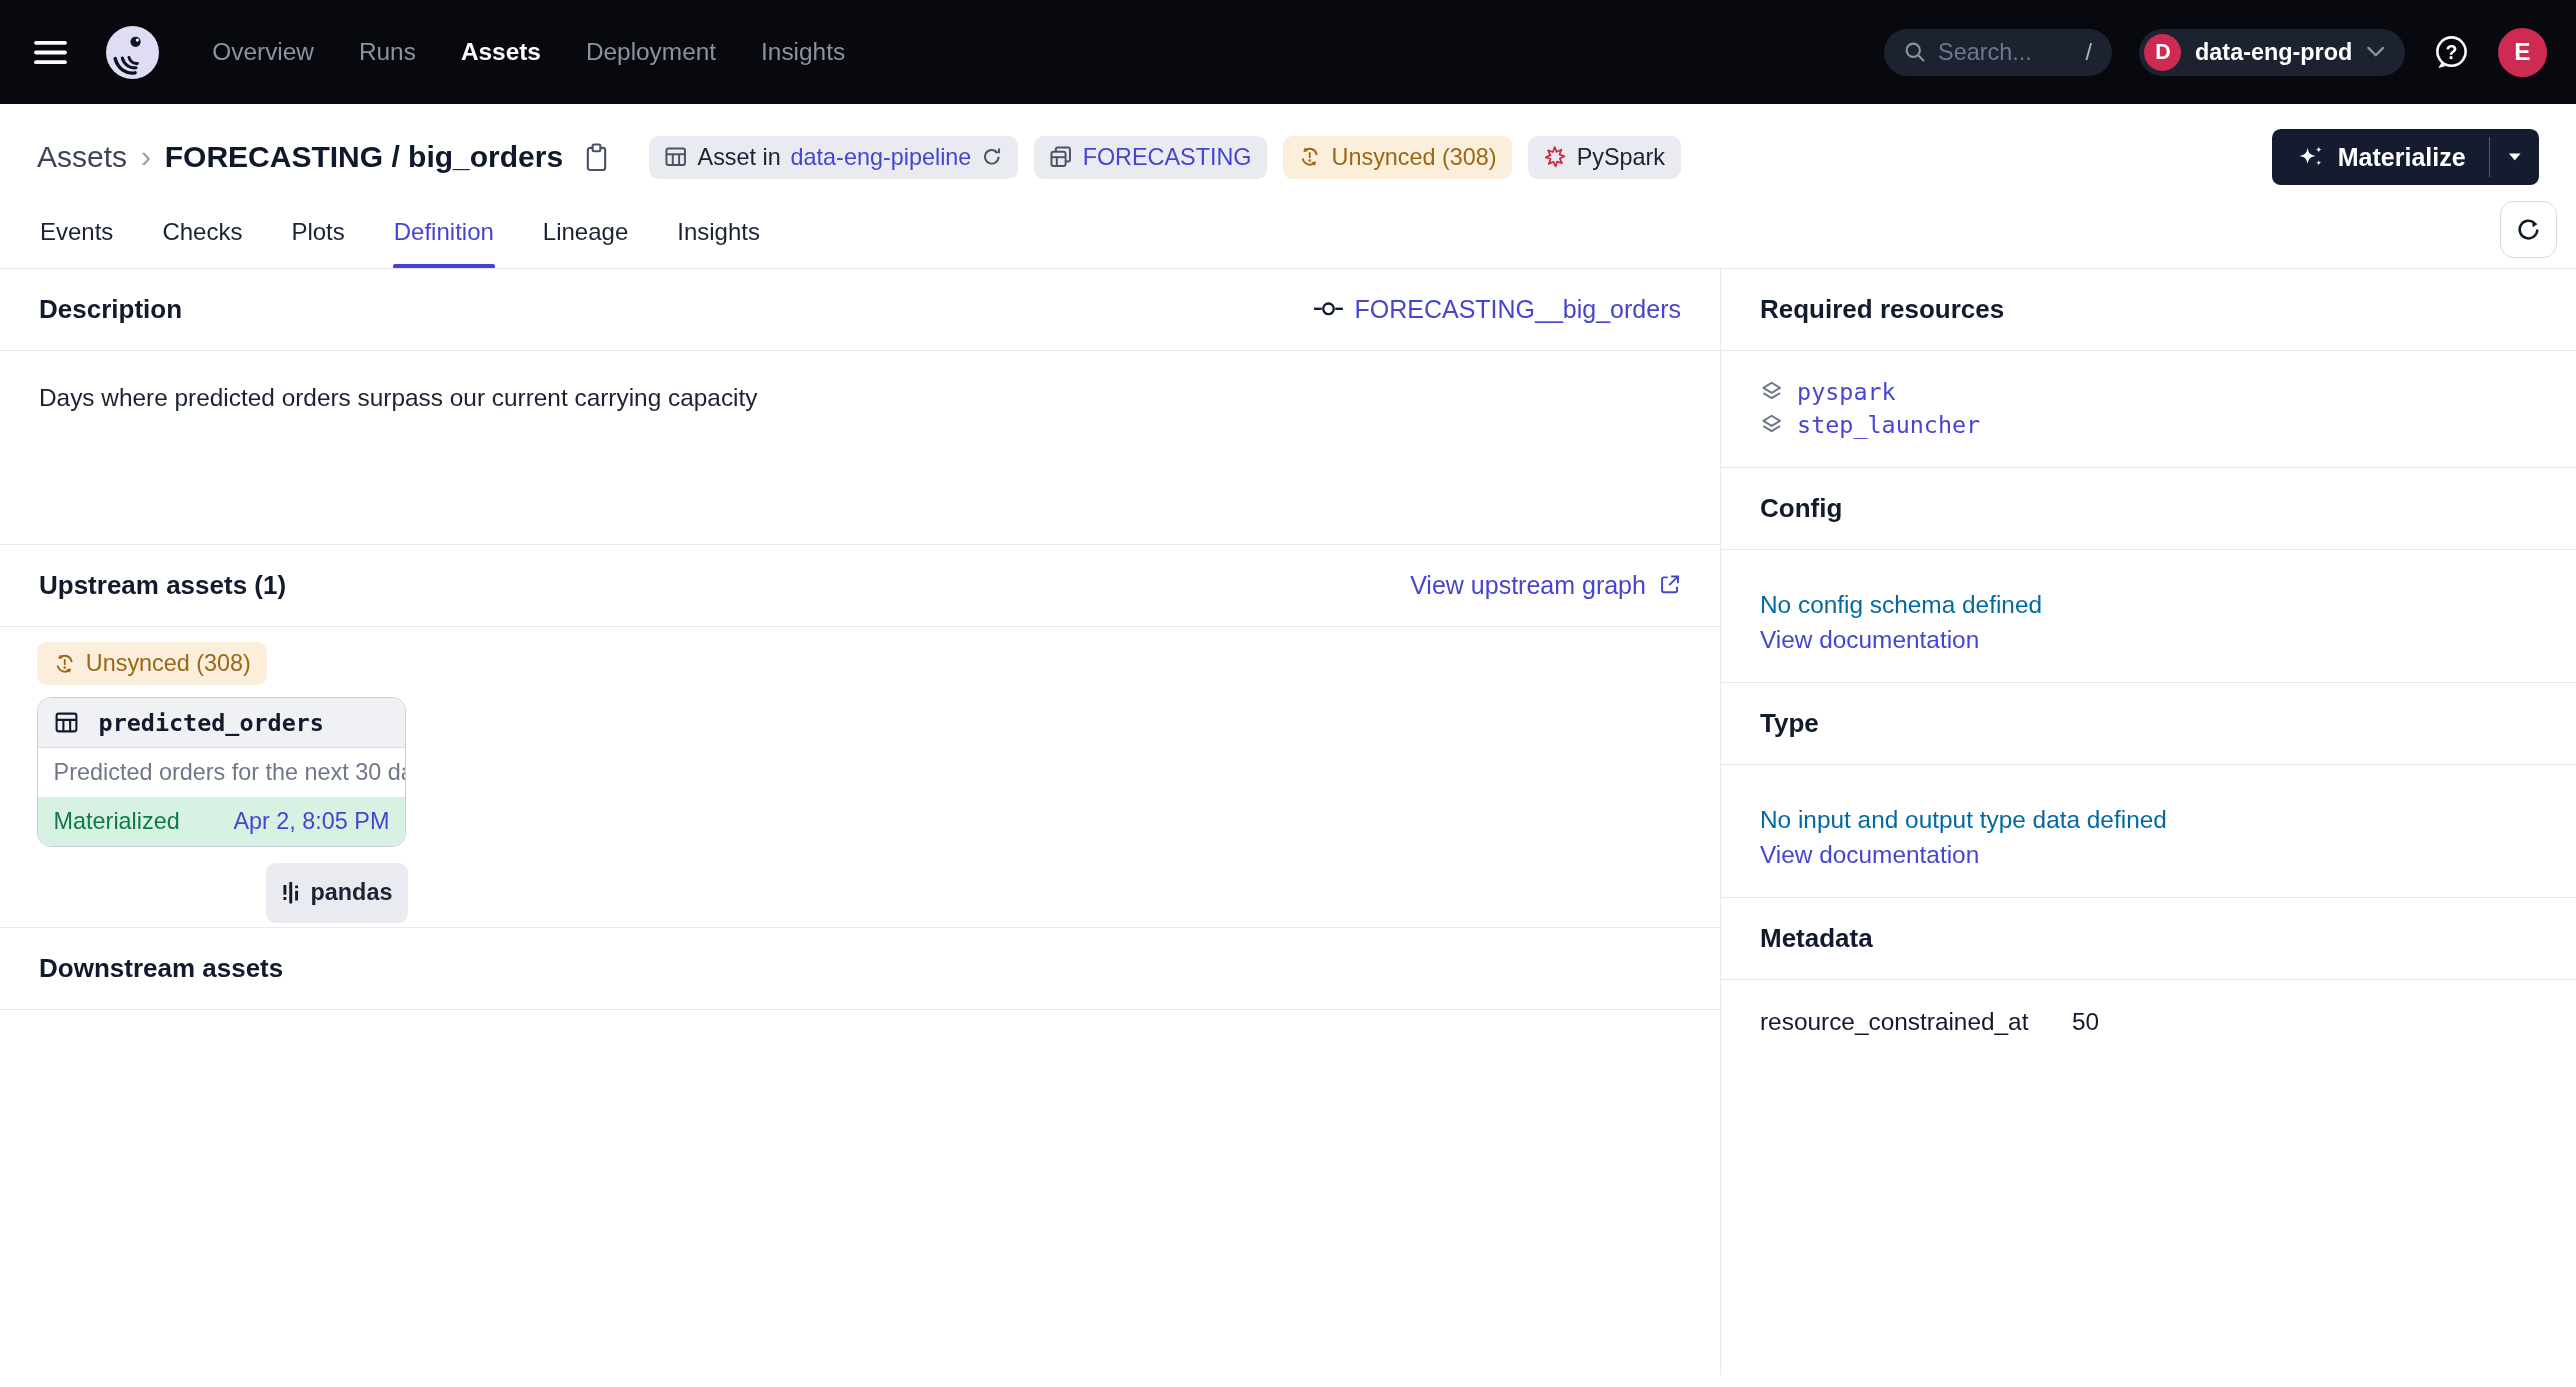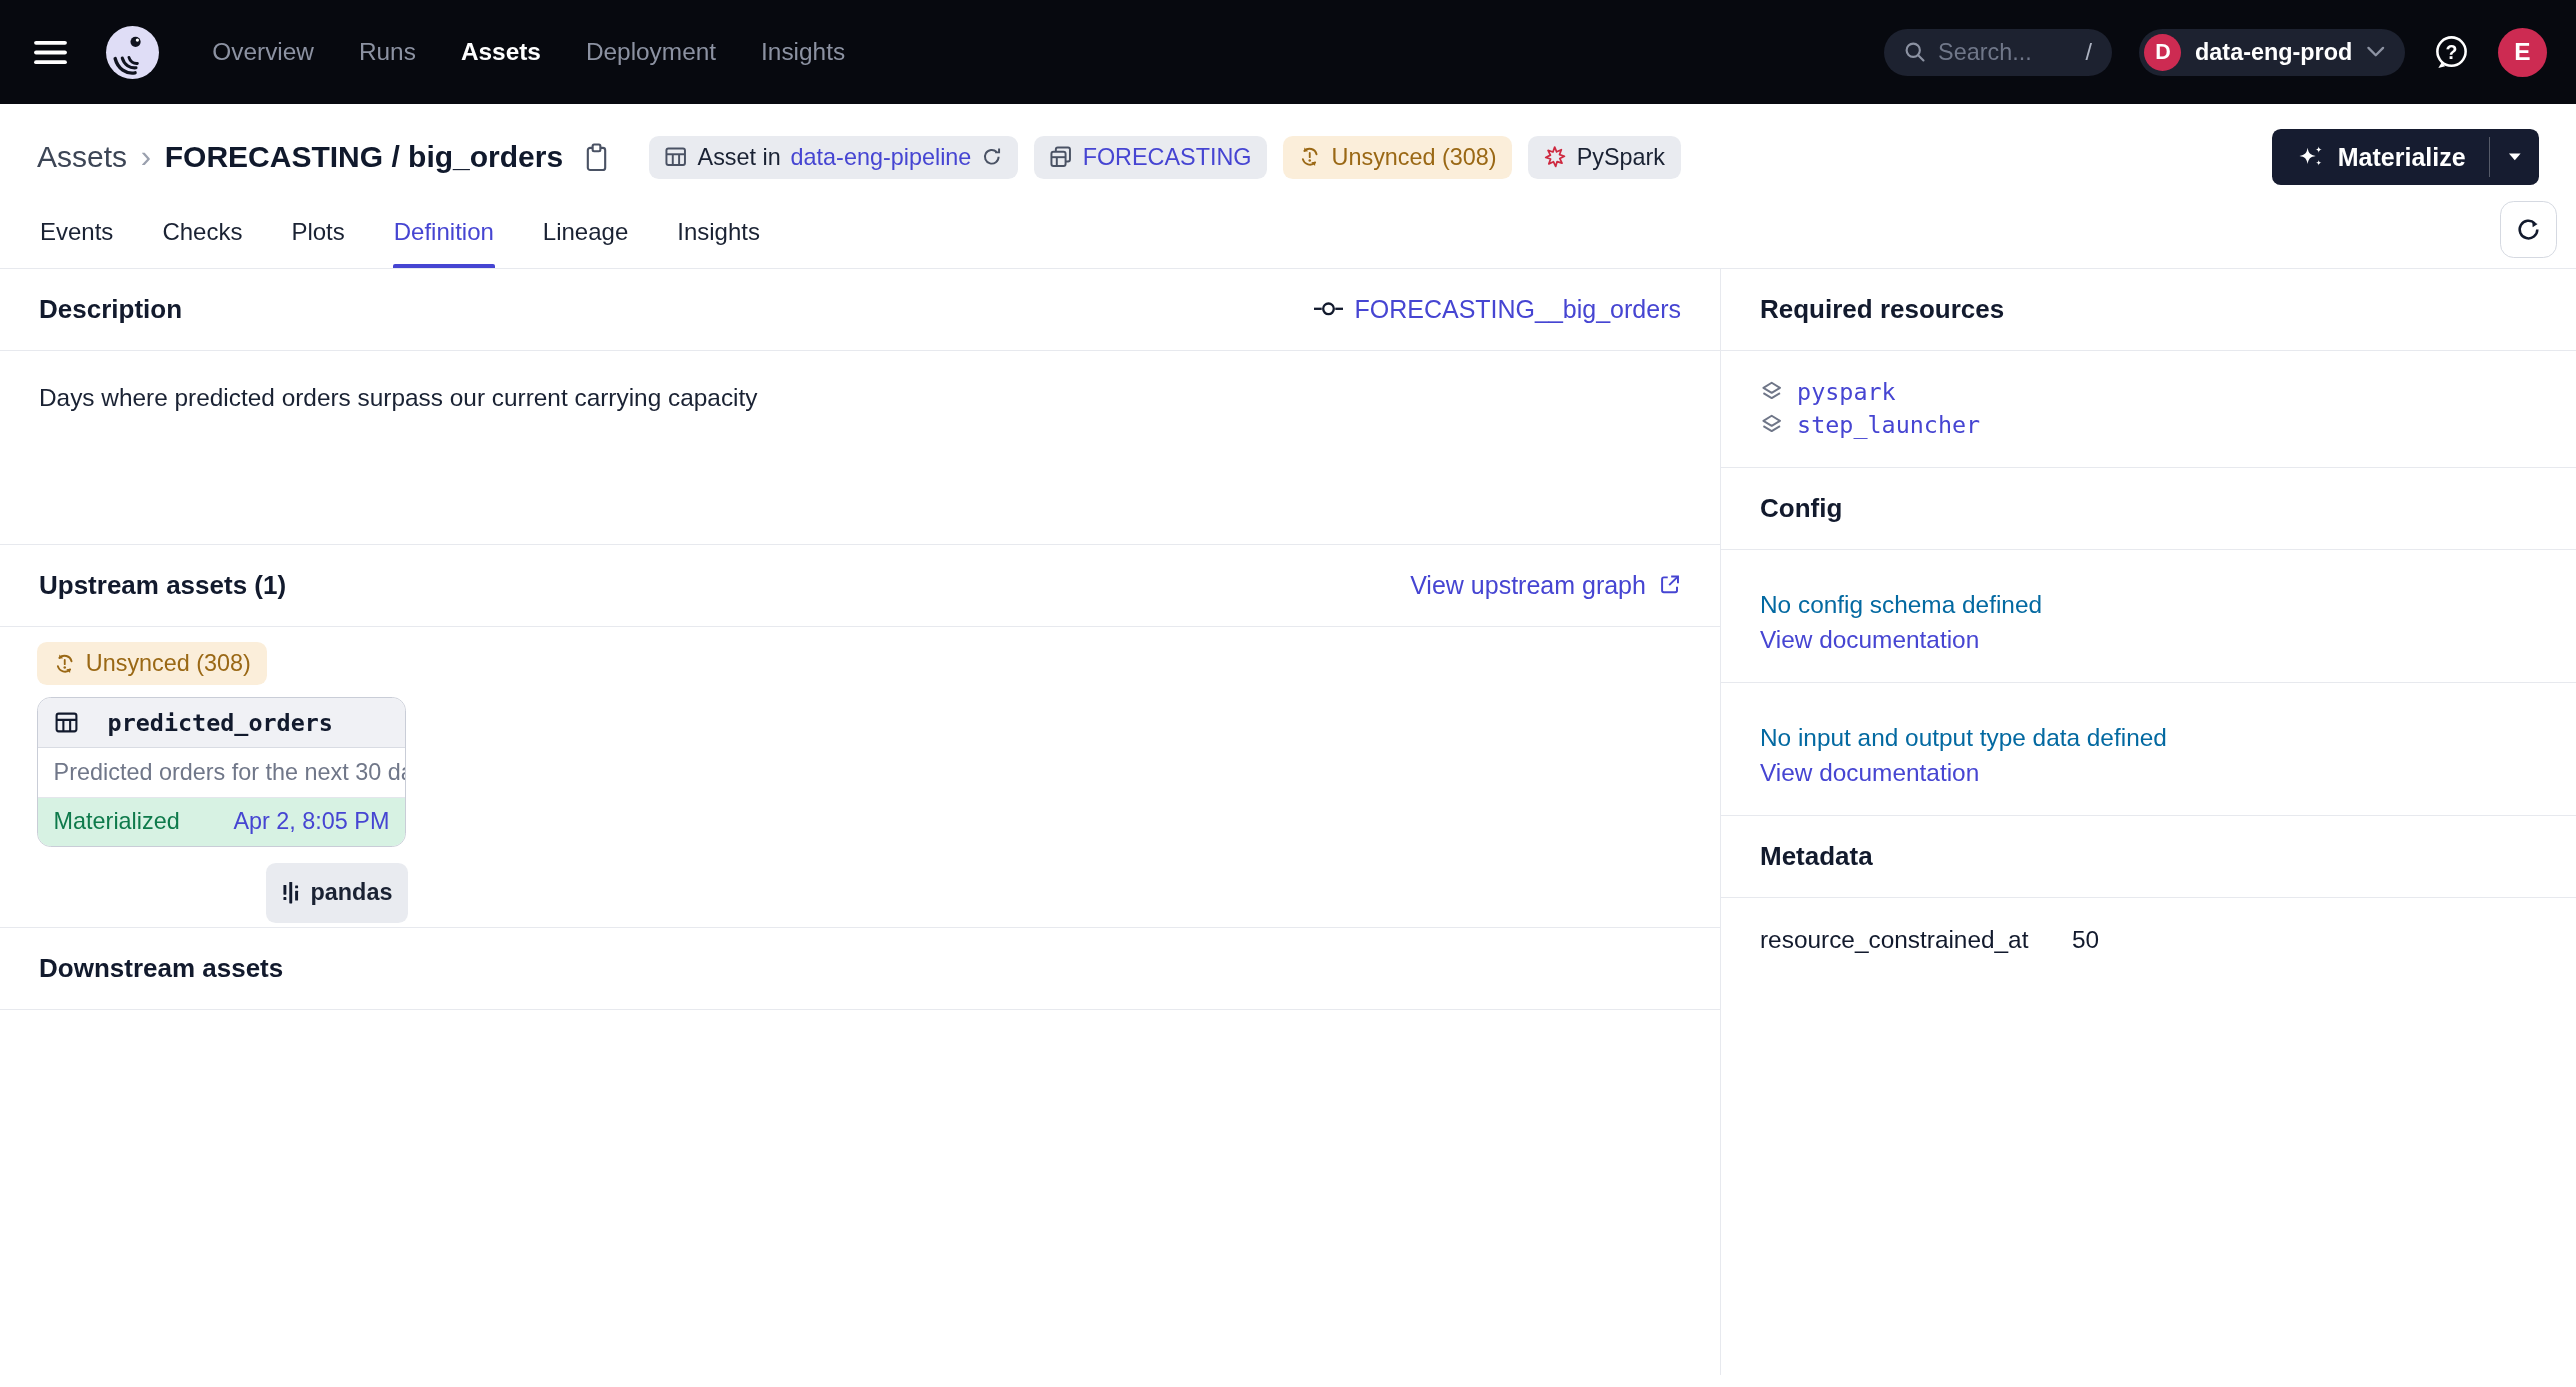--- a/index.html
+++ b/index.html
@@ -121,21 +121,21 @@
   .status-tag {
     height: 43px; border-radius: 9.8px; background: #FBEEDA; color: #9A6815;
     display: inline-flex; align-items: center; gap: 9.8px;
     padding: 0 15.6px; font-size: 23.4px; cursor: pointer; margin-bottom: 11.7px;
   }
   .asset-card {
     width: 369px; border: 1px solid #C9CDD7; border-radius: 13.7px;
     background: #fff; overflow: hidden; cursor: pointer;
   }
   .card-header {
-    display: flex; align-items: center; gap: 29px;
+    display: flex; align-items: center; gap: 20px;
     padding: 10.7px 15.6px; background: #F0F1F5; border-bottom: 1px solid #D9DCE3;
     font-size: 23.4px; font-weight: 700; color: #121A2D;
   }
   .card-desc {
     padding: 10.7px 15.6px; font-size: 23.4px; color: #707789;
     border-bottom: 1px solid #E4E6EC; white-space: nowrap; overflow: hidden;
   }
   .card-footer {
     display: flex; align-items: center; justify-content: space-between;
     padding: 10.7px 15.6px; background: #D7F2E3; font-size: 23.4px;
@@ -405,20 +405,23 @@
     </div>
 
     <div class="section-header">
       <span class="section-title">Config</span>
     </div>
     <div class="r-body">
       <div class="empty-line">No config schema defined</div>
       <span class="doc-link">View documentation</span>
     </div>
 
+    <div class="section-header">
+      <span class="section-title">Type</span>
+    </div>
     <div class="r-body">
       <div class="empty-line">No input and output type data defined</div>
       <span class="doc-link">View documentation</span>
     </div>
 
     <div class="section-header">
       <span class="section-title">Metadata</span>
     </div>
     <div class="r-body last">
       <div class="meta-row">

